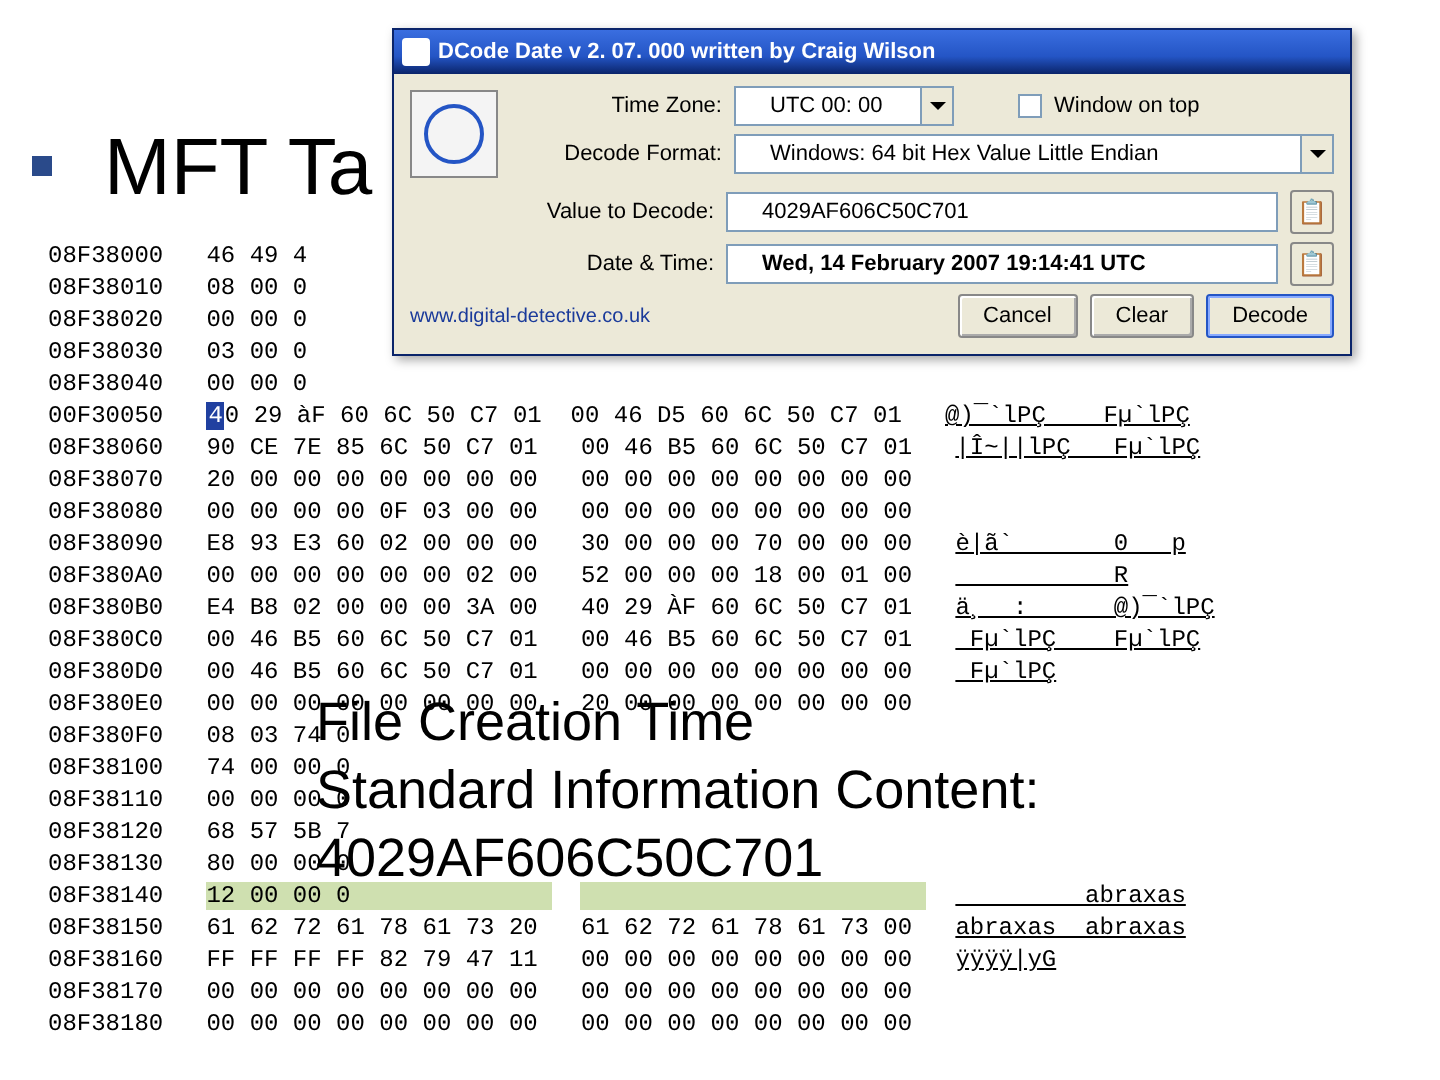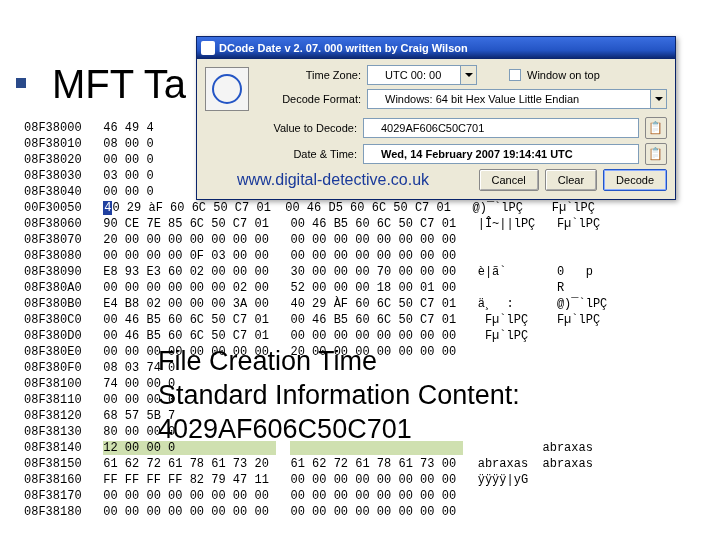--- a/index.html
+++ b/index.html
@@ -41,40 +41,40 @@
       top: 120px;
       left: 24px;
       font-family: "Courier New", monospace;
       font-size: 12px;
       line-height: 16px;
       color: #000;
       white-space: pre;
     }
     .hexdump .offset { color: #000; }
     .hexdump .hex1, .hexdump .hex2 { color: #000; }
-    .hexdump .ascii { color: #000; }
+    .hexdump .ascii { color: #000; text-decoration: underline; }
     .hl-bg1 { background: #cfe0b0; }
     .hl-first { background: #2040a0; color: #fff; padding: 0 1px;}
 
     
     .annot {
       position: absolute;
       left: 158px;
       top: 344px;
       font-family: Arial, sans-serif;
       font-size: 27px;
       color: #000;
       line-height: 34px;
       background: rgba(255,255,255,0);
     }
 
     
     .win {
       position: absolute;
-      top: 36px;
+      top: 14px;
       left: 196px;
       width: 480px;
       background: #ece9d8;
       border: 1px solid #0a246a;
       box-shadow: 2px 2px 5px rgba(0,0,0,0.35);
       font-size: 11px;
     }
     .titlebar {
       height: 22px;
       background: linear-gradient(#3a6ee0, #2455c5 60%, #0a246a);
@@ -160,21 +160,21 @@
       display:flex;align-items:center;justify-content:center;
       border-radius:2px;
       font-size:12px;
     }
     .footer-row {
       display:flex;
       justify-content: space-between;
       align-items:center;
       margin-top: 4px;
     }
-    .url { color: #1a3a9a; font-size: 16px; margin-left: 32px; }
+    .url { color: #1a3a9a; font-size: 10px; }
     .btn-row { display:flex; gap:6px; }
   </style>
 </head>
 <body>
 
 <div class="slide-bg"></div>
 <div class="slide-title-dot"></div>
 <div class="slide-title">MFT Ta</div>
 
 <div class="hexdump" id="hexdump"><span class="offset">08F38000</span>   <span class="hex1 ">46 49 4                 </span>  <span class="hex2 ">                        </span>  <span class="ascii"></span>

